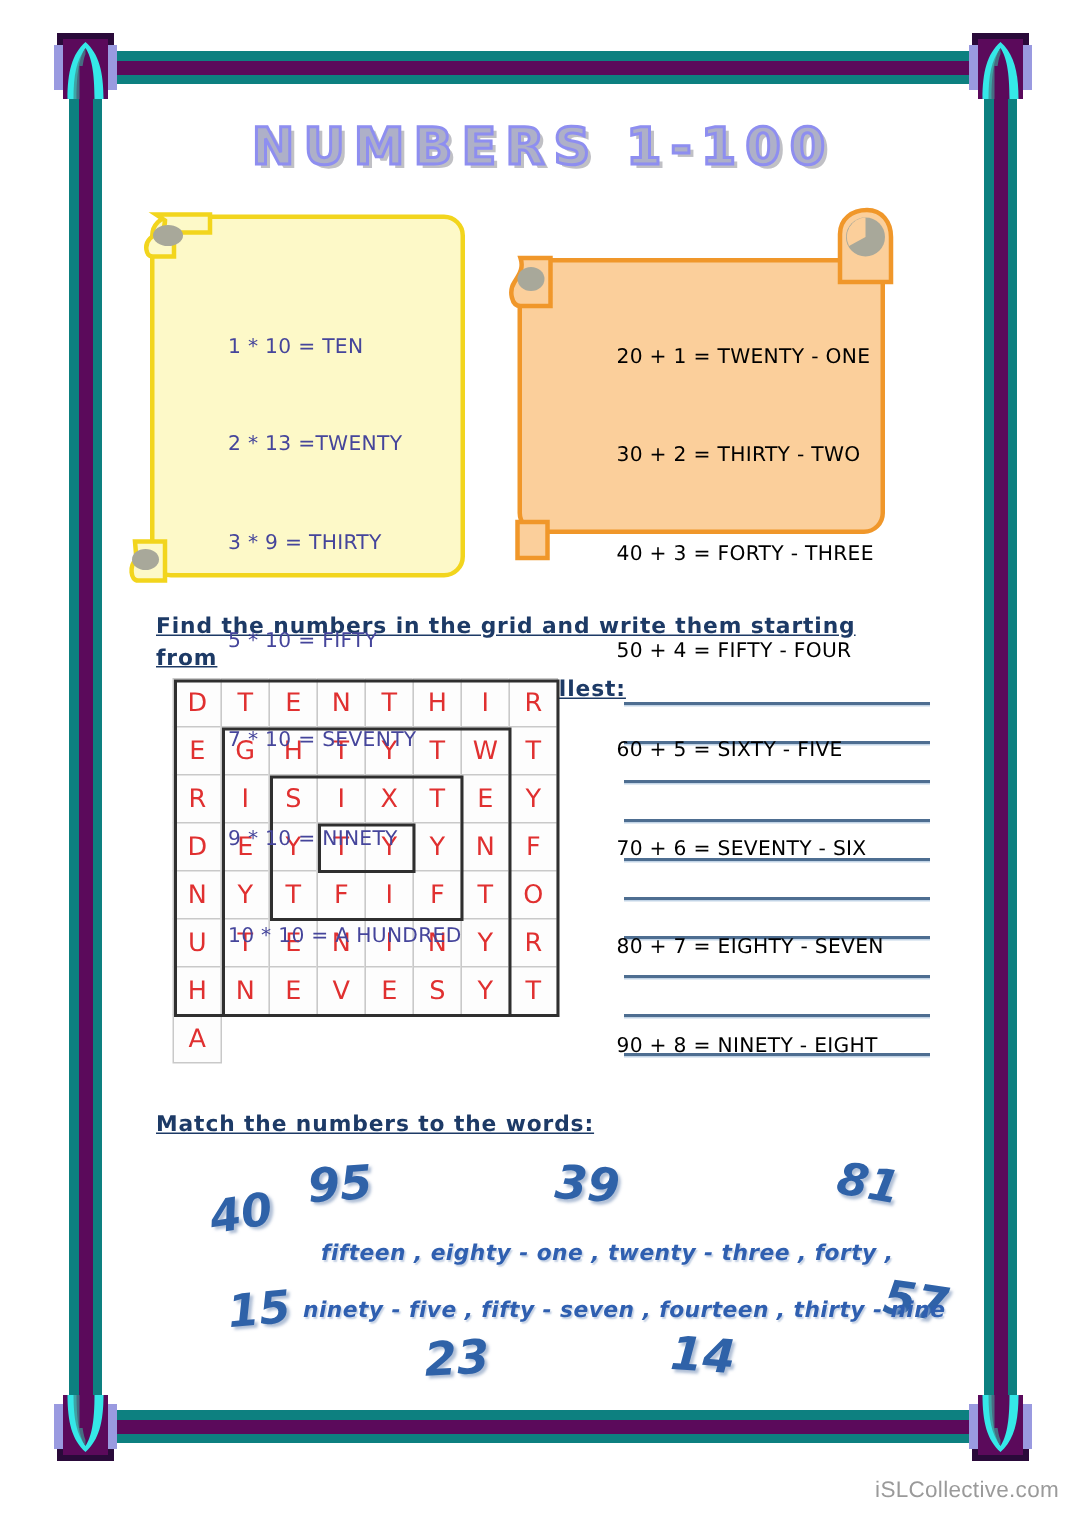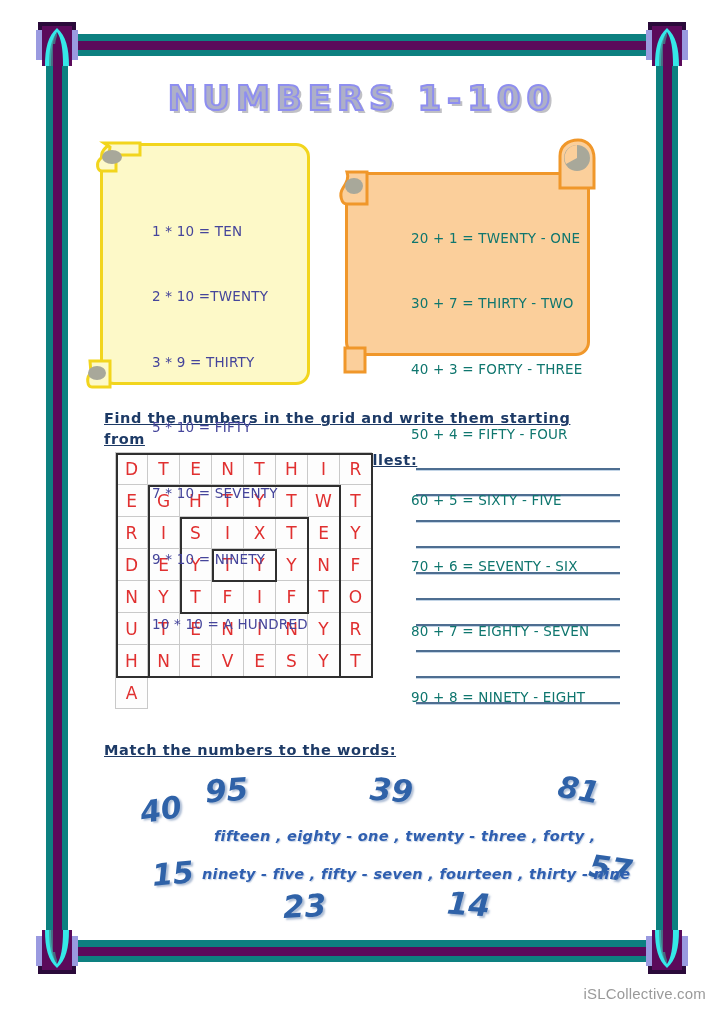--- a/index.html
+++ b/index.html
@@ -87,21 +87,21 @@
   .scroll-yellow .lines {
     color: #45459b;
     font-size: 13.5px;
     letter-spacing: 0.2px;
   }
   .scroll-orange .body {
     background: #fbcf9b;
     border: 3px solid #f0972a;
   }
   .scroll-orange .lines {
-    color: #0f766e;
+    color: #000000;
     font-size: 13.5px;
     letter-spacing: 0.2px;
   }
 
   .curl { position: absolute; z-index: 4; }
 
   
   .instruction {
     position: absolute;
     font-family: "DejaVu Sans", sans-serif;
@@ -239,21 +239,21 @@
     <svg class="curl" style="left:-6px; top:-6px;" width="52" height="44" viewBox="0 0 52 44">
       <path d="M10 6 L46 6 L46 18 L22 18 L22 34 L8 34 C3 34 2 26 6 22 C10 18 16 18 16 10 Z" fill="#fdf9c8" stroke="#f2d51d" stroke-width="3"></path>
       <ellipse cx="18" cy="20" rx="10" ry="7" fill="#a8a89a"></ellipse>
     </svg>
     <svg class="curl" style="left:-16px; bottom:-10px;" width="36" height="40" viewBox="0 0 36 40">
       <path d="M6 6 L26 6 L26 32 L8 32 C3 32 2 22 7 18 Z" fill="#fdf9c8" stroke="#f2d51d" stroke-width="3"></path>
       <ellipse cx="13" cy="18" rx="9" ry="7" fill="#a8a89a"></ellipse>
     </svg>
     <div class="lines">
       <span class="line">1 * 10 = TEN</span>
-      <span class="line">2 * 10 =TWENTY</span>
+      <span class="line">2 * 13 =TWENTY</span>
       <span class="line">3 * 9 = THIRTY</span>
       <span class="line">5 * 10 = FIFTY</span>
       <span class="line">7 * 10 = SEVENTY</span>
       <span class="line">9 * 10 = NINETY</span>
       <span class="line">10 * 10 = A HUNDRED</span>
     </div>
   </div>
 
   <div class="scroll scroll-orange" style="left:345px; top:172px; width:245px; height:184px;">
     <div class="body"></div>
@@ -264,21 +264,21 @@
     </svg>
     <svg class="curl" style="left:-8px; top:-4px;" width="36" height="42" viewBox="0 0 36 42">
       <path d="M10 4 L30 4 L30 36 L10 36 C4 36 2 26 6 20 C10 14 12 10 10 4 Z" fill="#fbcf9b" stroke="#f0972a" stroke-width="3"></path>
       <ellipse cx="17" cy="18" rx="9" ry="8" fill="#a8a89a"></ellipse>
     </svg>
     <svg class="curl" style="left:-6px; bottom:-24px;" width="34" height="34" viewBox="0 0 34 34">
       <path d="M6 2 L26 2 L26 26 L6 26 Z" fill="#fbcf9b" stroke="#f0972a" stroke-width="3"></path>
     </svg>
     <div class="lines" style="padding:12px 0 0 28px;">
       <span class="line">20 + 1 = TWENTY - ONE</span>
-      <span class="line">30 + 7 = THIRTY - TWO</span>
+      <span class="line">30 + 2 = THIRTY - TWO</span>
       <span class="line">40 + 3 = FORTY - THREE</span>
       <span class="line">50 + 4 = FIFTY - FOUR</span>
       <span class="line">60 + 5 = SIXTY - FIVE</span>
       <span class="line">70 + 6 = SEVENTY - SIX</span>
       <span class="line">80 + 7 = EIGHTY - SEVEN</span>
       <span class="line">90 + 8 = NINETY - EIGHT</span>
     </div>
   </div>
 
   <div class="instruction" style="left:104px; top:408px; width:512px;">

